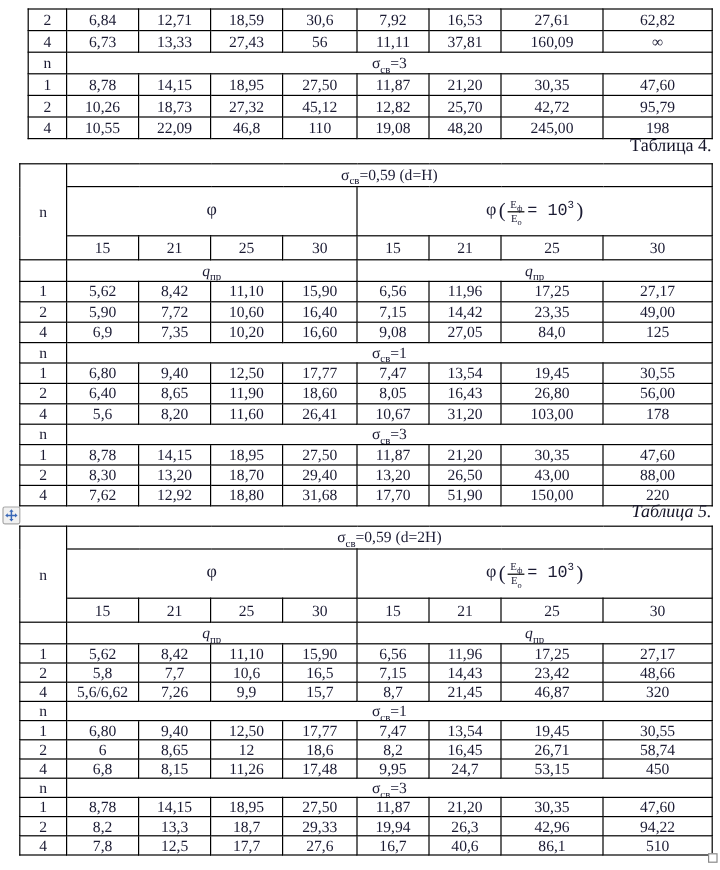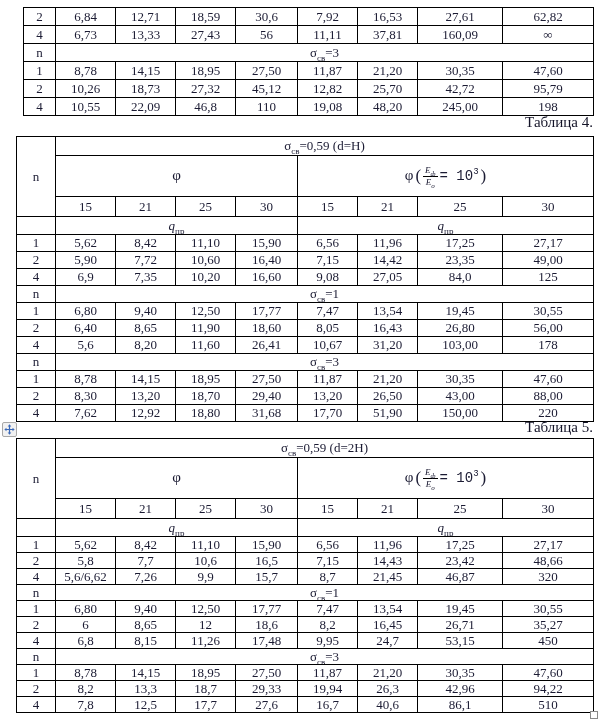--- a/index.html
+++ b/index.html
@@ -18,31 +18,31 @@
   #t5{left:16px;top:438px;}
   #t5 td{height:15px;}
 
   tr.h-sigma th{height:18px;margin-top:24px;}
   tr.h-phi th{height:40px;font-size:15px;}
   tr.h-ticks th{height:19px;}
   tr.h-q th{height:17px;margin-top:36px;}
 
   .caption{position:absolute;right:7px;text-align:right;font-size:15px;color:#141428;}
   #cap4{top:114px;}
-  #cap5{top:419px;}
+  #cap5{top:419px;font-style:italic;}
 
   .band-label{font-size:13px;}
   sub{font-size:9px;line-height:0;}
   sup{font-size:9px;line-height:0;}
   .q-base{font-style:italic;}
 
   .formula{display:inline-flex;align-items:center;gap:2px;font-size:15px;}
   .paren{font-size:17px;font-weight:normal;}
   .frac{display:inline-flex;flex-direction:column;align-items:center;
-    font-size:9px;font-style:italic;line-height:1.15;vertical-align:middle;}
+    font-size:9px;line-height:1.15;vertical-align:middle;}
   .frac .num{border-bottom:1px solid #000;padding:0 2px;}
   .frac .den{padding:0 2px;}
   .frac sub{font-size:7px;}
   .rhs{font-size:14px;font-family:Liberation Mono, monospace;}
 
   .move-handle{position:absolute;left:2px;top:422px;width:15px;height:15px;
     background:#f1f1f1;border:1px solid #a8a8a8;border-radius:2px;
     display:flex;align-items:center;justify-content:center;box-sizing:border-box;}
   .resize-handle{position:absolute;left:590px;top:711px;width:6px;height:6px;
     background:#fff;border:1px solid #8a8a8a;box-sizing:content-box;}
@@ -391,21 +391,21 @@
         </tr>
         <tr>
           <td>2</td>
           <td>6</td>
           <td>8,65</td>
           <td>12</td>
           <td>18,6</td>
           <td>8,2</td>
           <td>16,45</td>
           <td>26,71</td>
-          <td>35,27</td>
+          <td>58,74</td>
         </tr>
         <tr>
           <td>4</td>
           <td>6,8</td>
           <td>8,15</td>
           <td>11,26</td>
           <td>17,48</td>
           <td>9,95</td>
           <td>24,7</td>
           <td>53,15</td>

